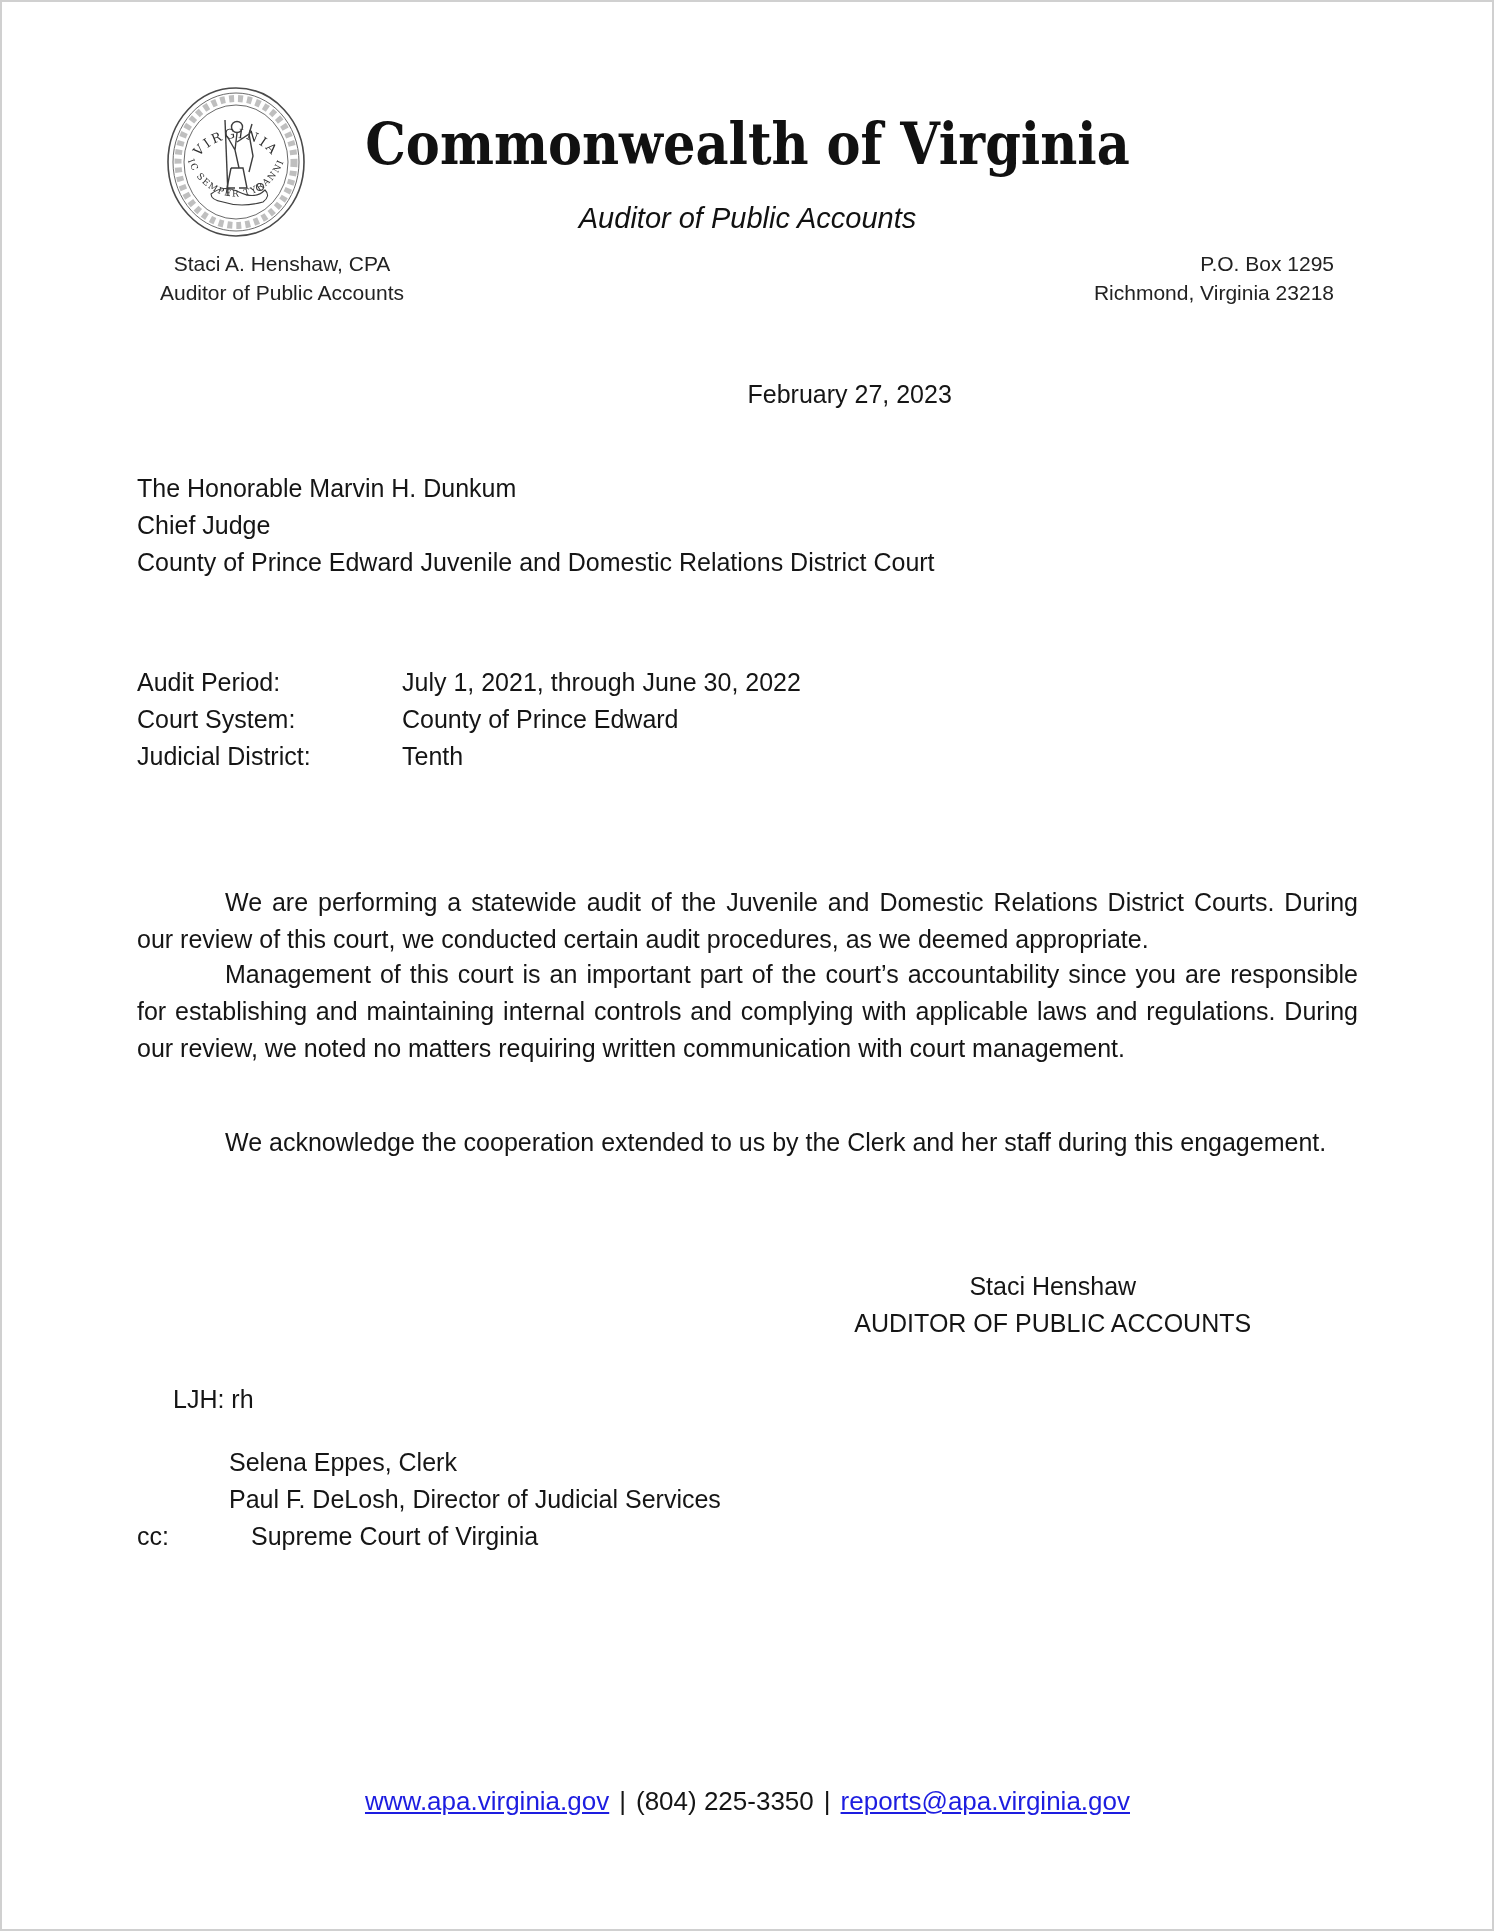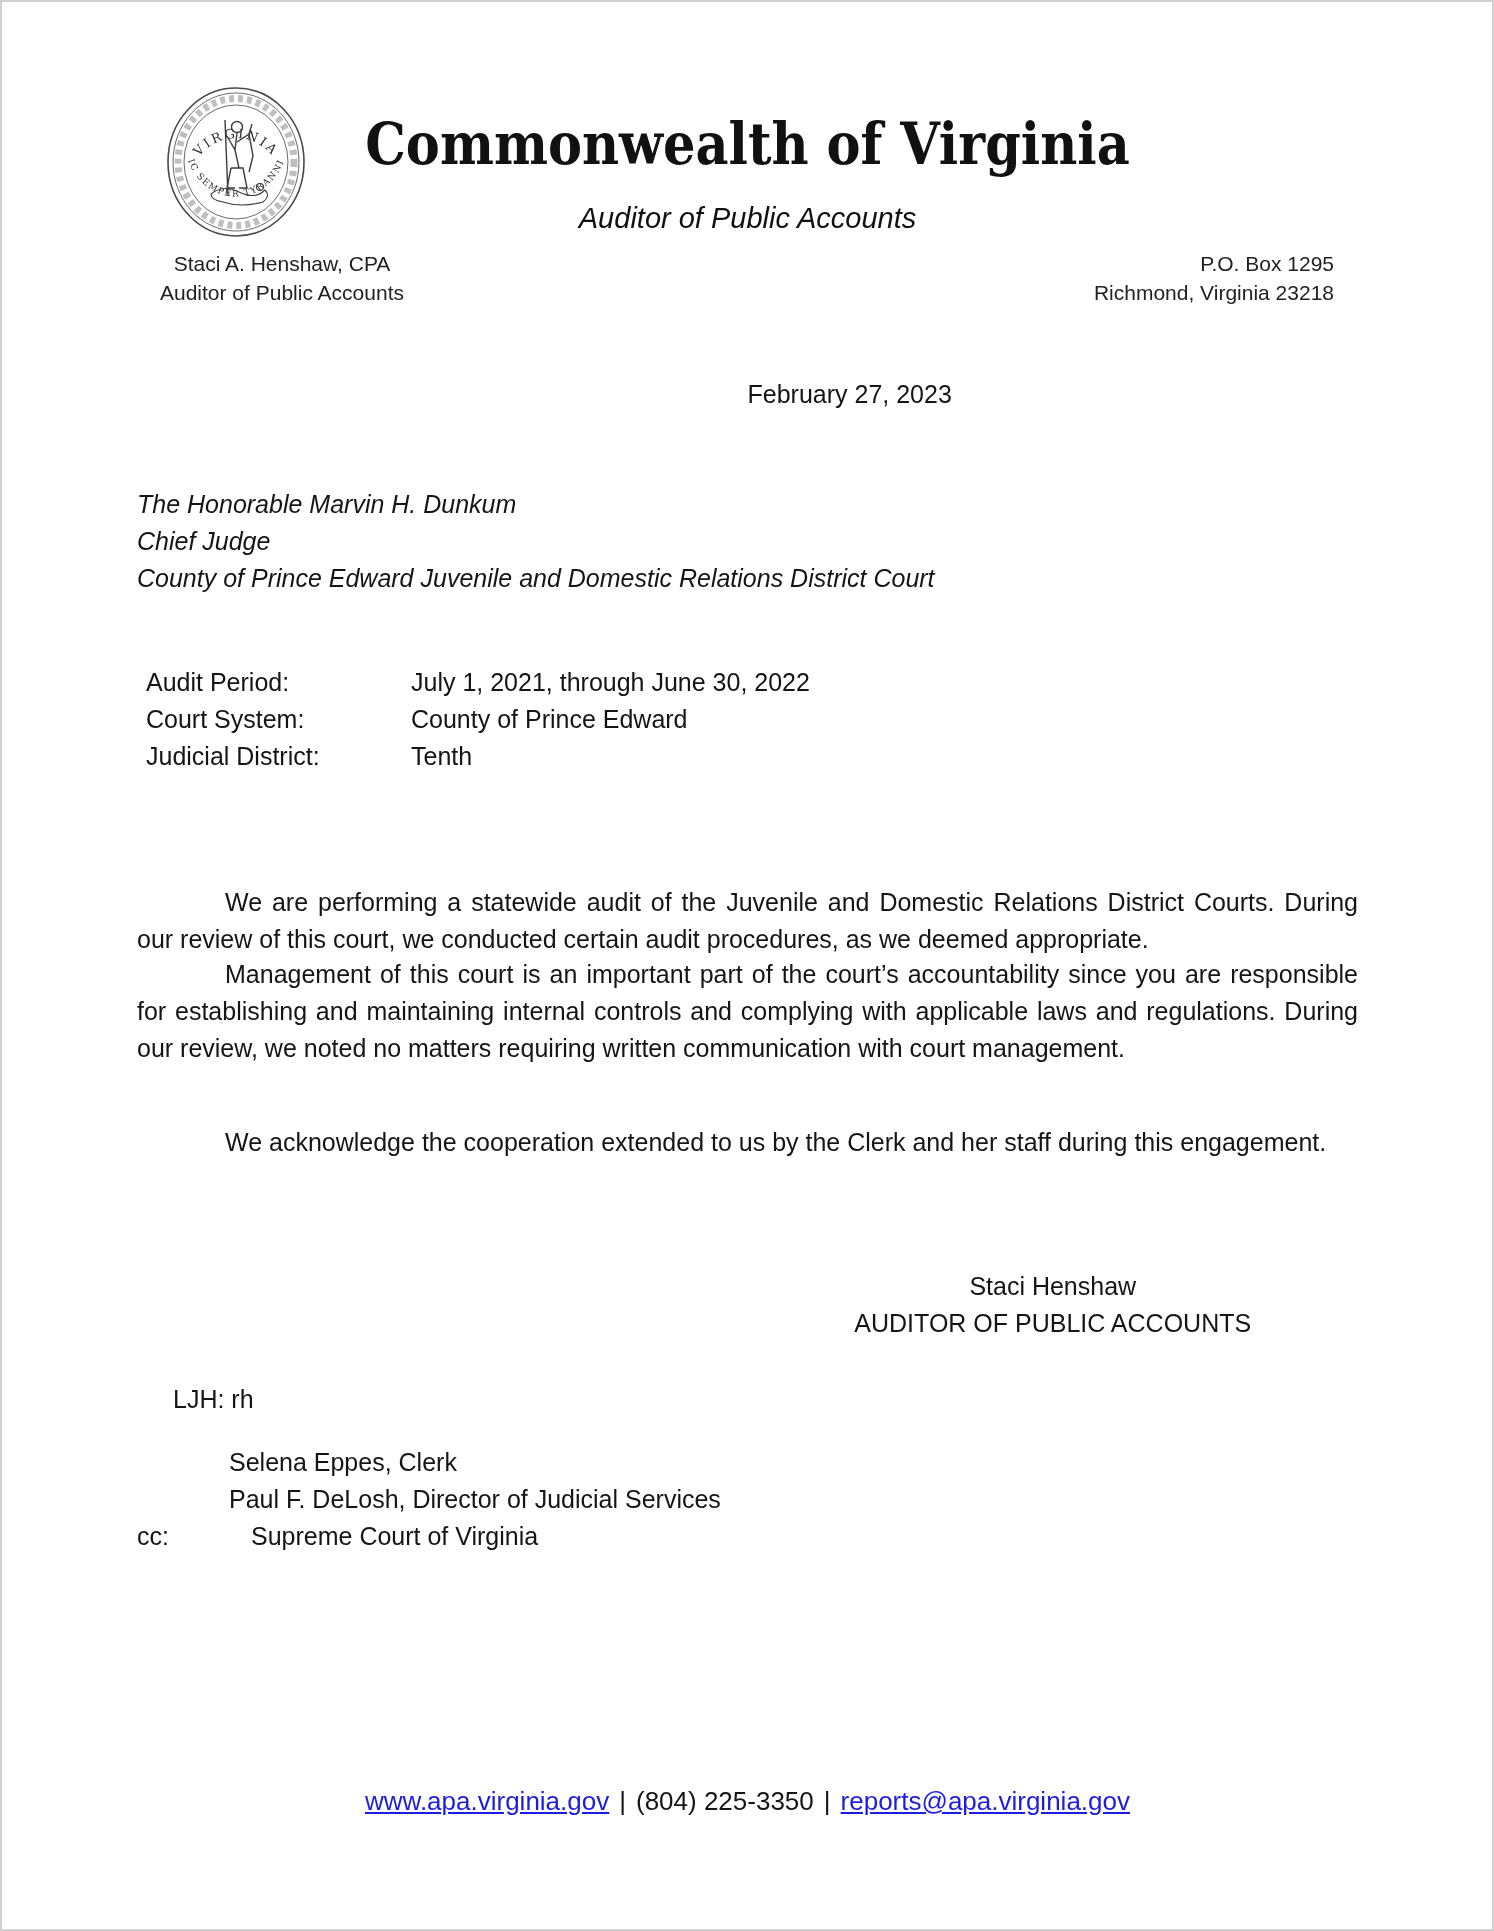--- a/index.html
+++ b/index.html
@@ -30,23 +30,23 @@
     top: 200px; text-align: center;
     font-style: italic; font-size: 29px; color: #111;
   }
   .sender { left: 158px; top: 247px; font-size: 21px; line-height: 29px; color: #222; text-align: center; }
   .addr   { right: 158px; top: 247px; font-size: 21px; line-height: 29px; color: #222; text-align: right; }
 
   
   .bodytext { font-size: 25px; line-height: 37px; color: #151515; }
   .date-block { top: 374px; }
   .date-block .inner { margin-left: 50%; }
-  .recipient { top: 484px; font-style: italic; }
+  .recipient { top: 468px; }
   .audit { top: 662px; }
-  .audit .row { display: flex; margin-left: 9px; }
+  .audit .row { display: flex; }
   .audit .lbl { width: 265px; flex: 0 0 265px; }
   .para { text-align: justify; text-indent: 88px; }
   .p1 { top: 882px; }
   .p2 { top: 954px; }
   .p3 { top: 1122px; }
   .signature { top: 1266px; text-align: center; }
   .signature .inner { margin-left: 50%; }
   .initials { top: 1379px; margin-left: 36px; }
   .cc { top: 1442px; display: flex; align-items: flex-end; }
   .cc .cc-lbl { width: 92px; flex: 0 0 92px; }

